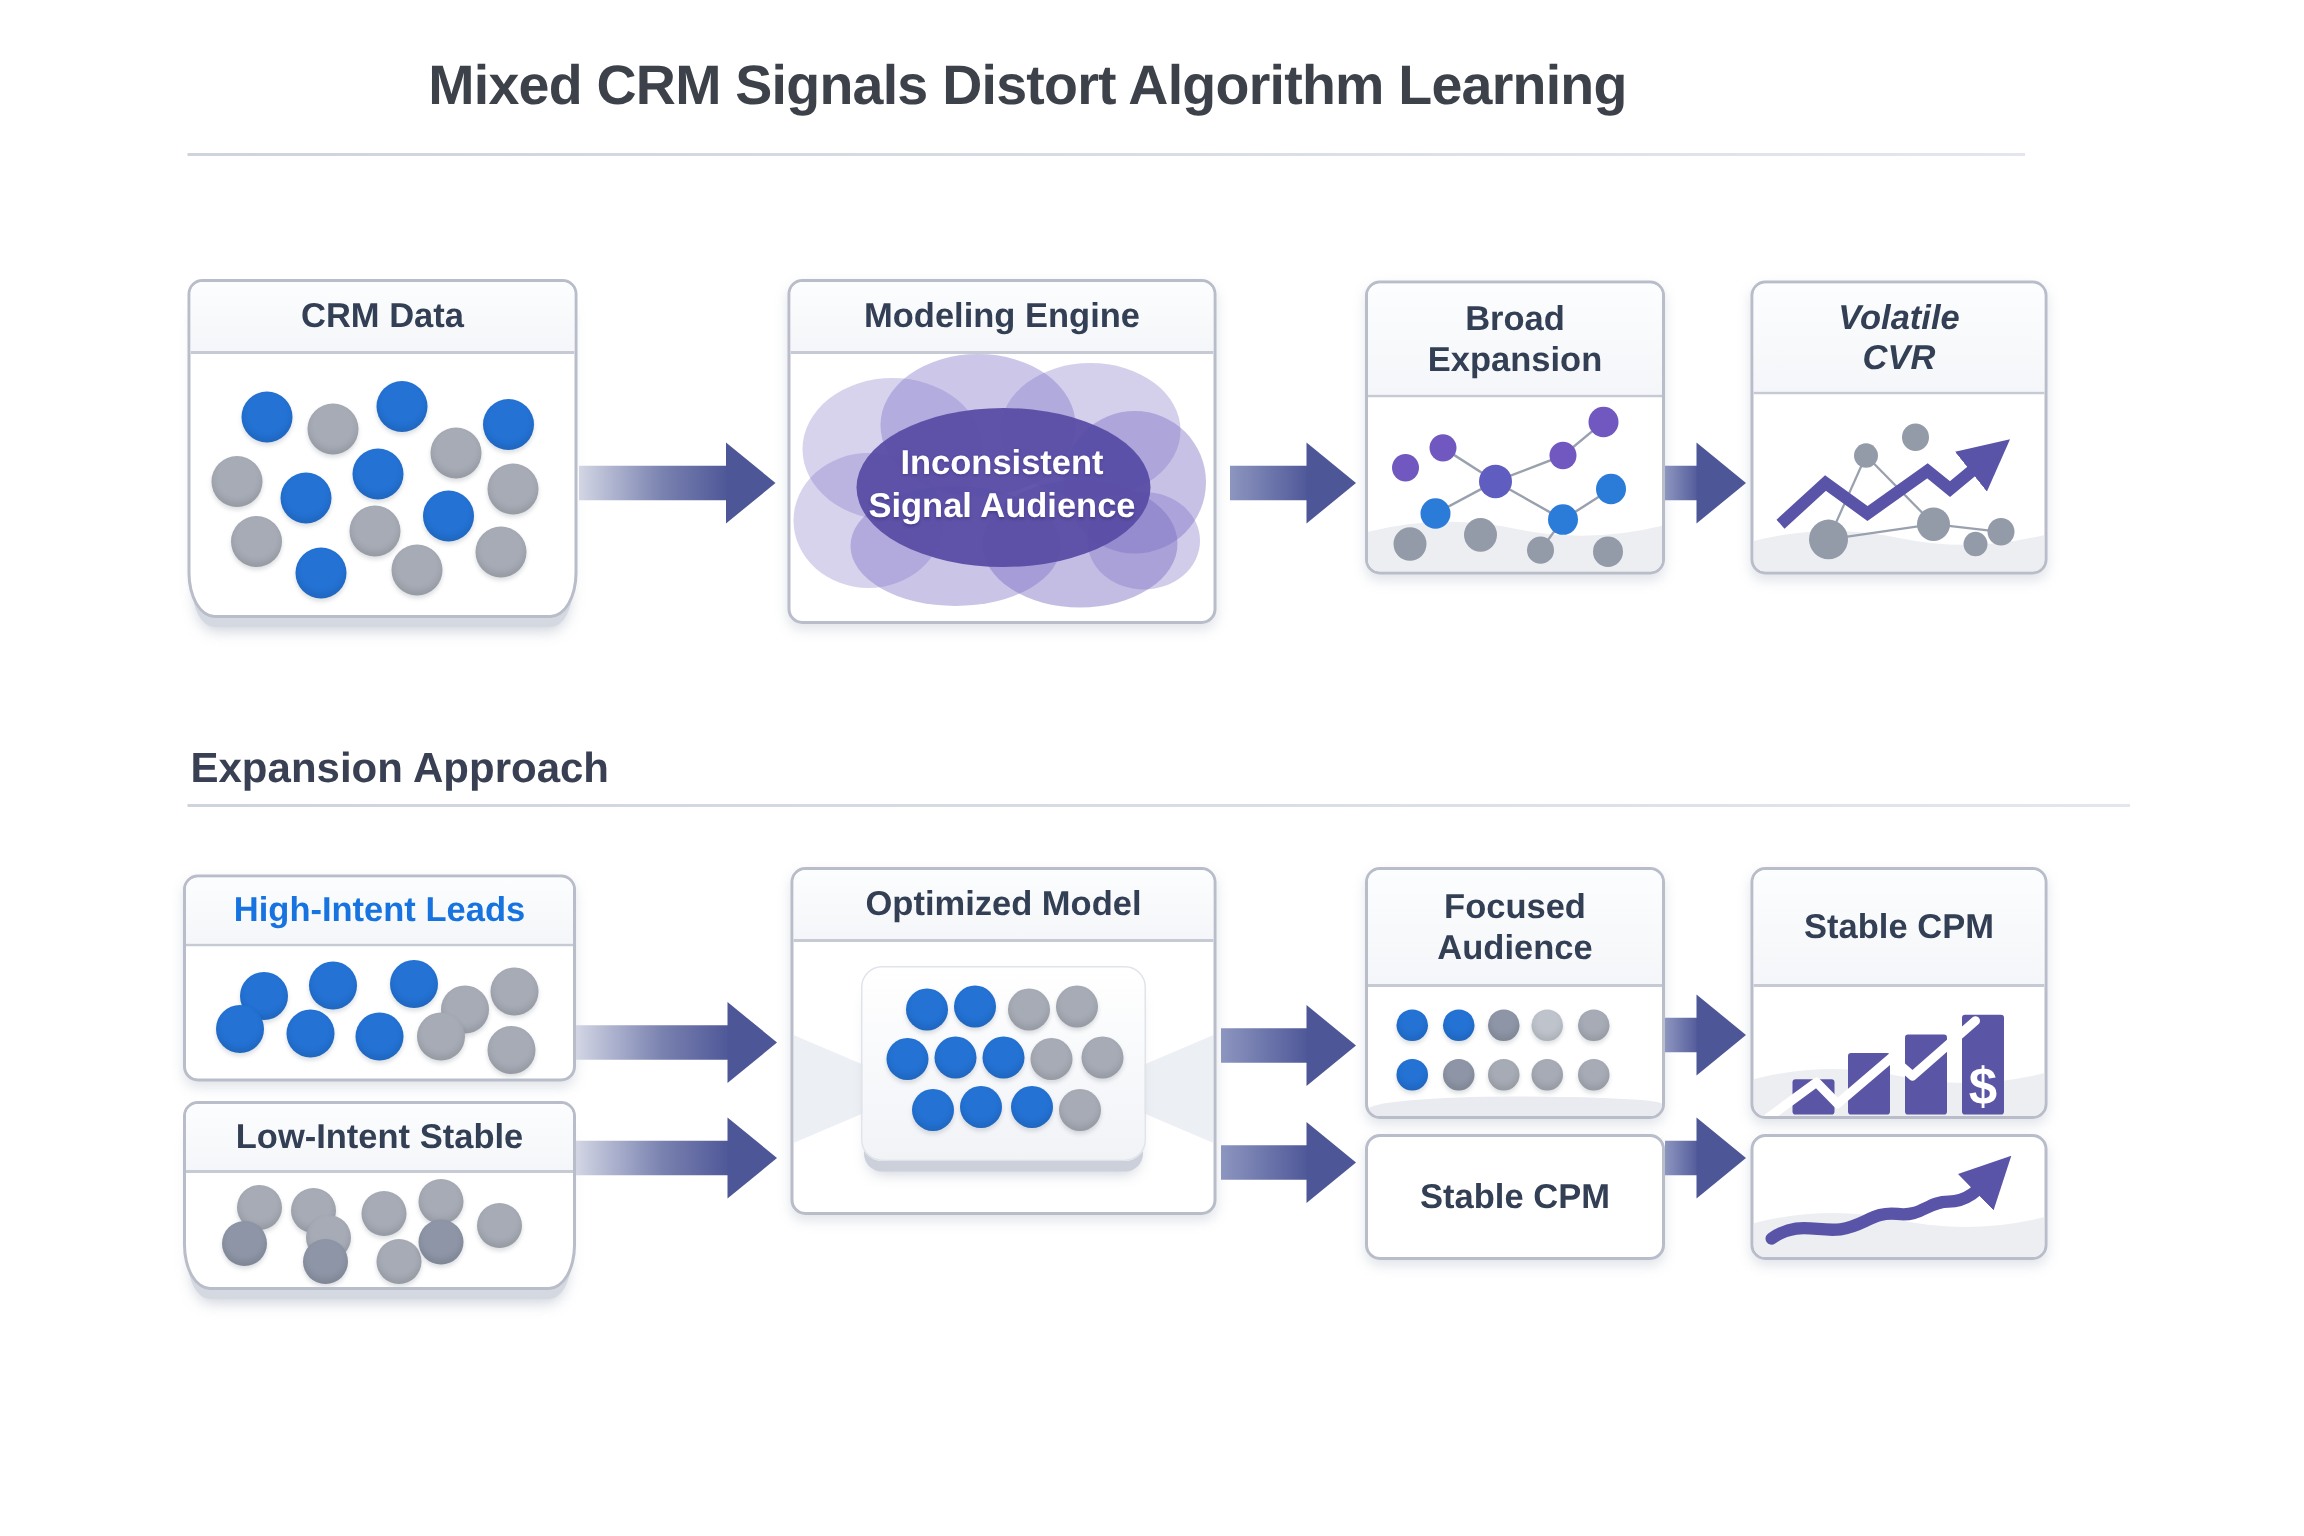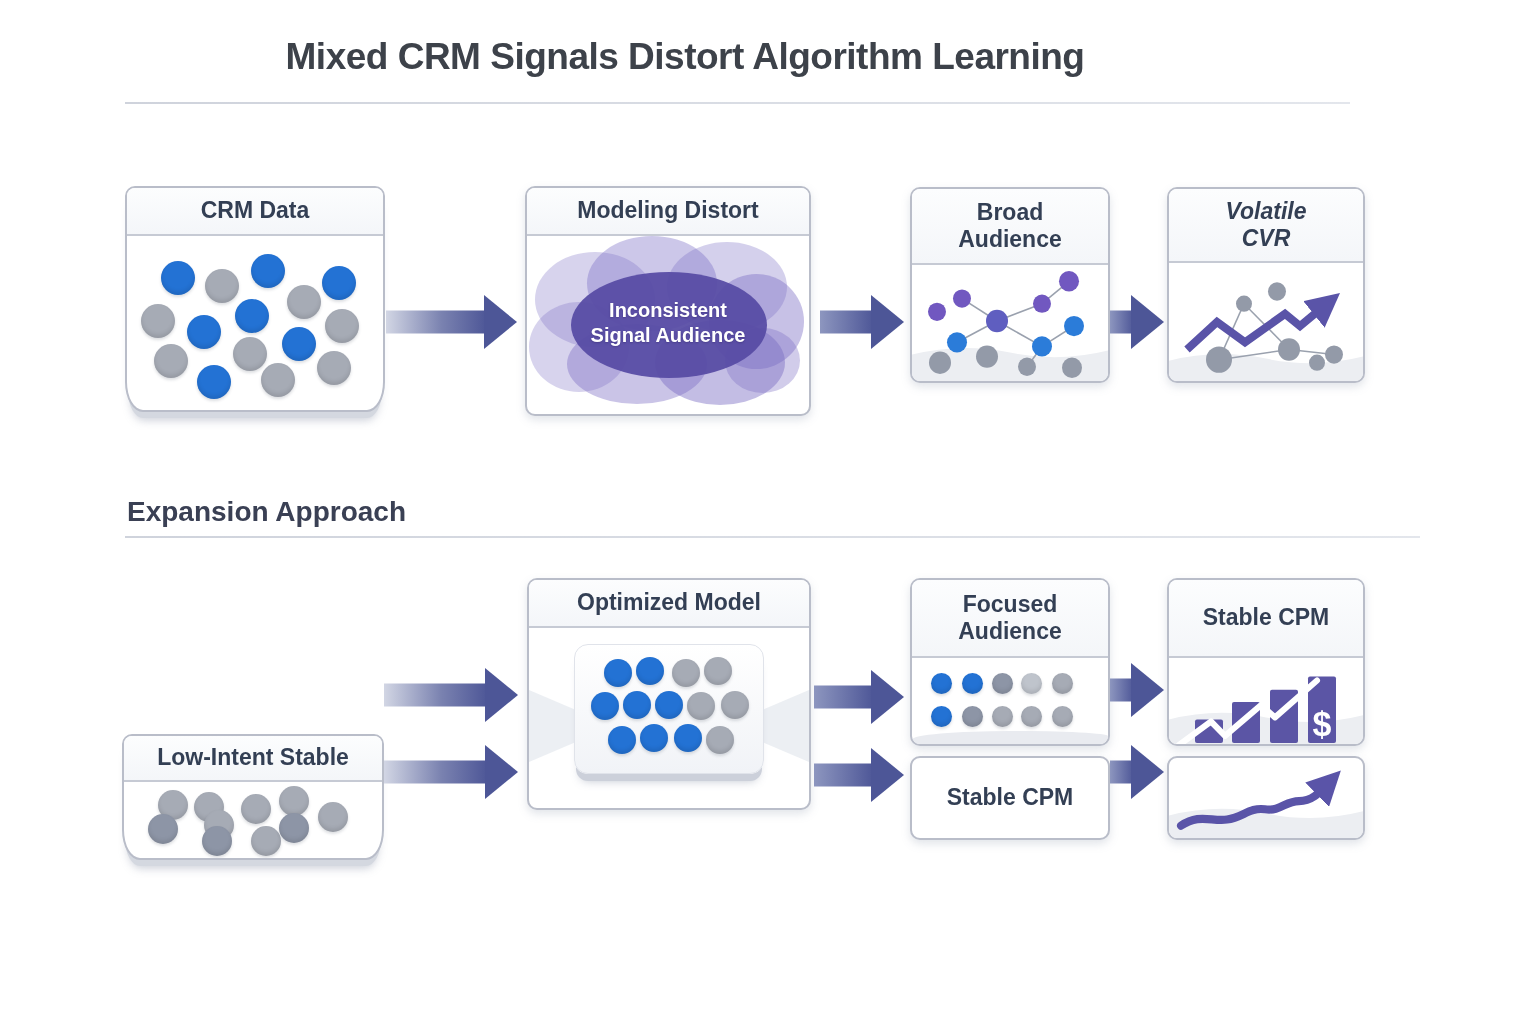--- a/index.html
+++ b/index.html
@@ -28,21 +28,21 @@
   .arrow .shaft{position:absolute;left:0;top:50%;transform:translateY(-50%);height:23px;right:30px;
        background:linear-gradient(90deg,#d2d6e4 0%,#7a82b0 55%,#4d5697 100%);}
   .arrow.solid .shaft{background:linear-gradient(90deg,#8d96bf,#4d5697);}
   .arrow .head{position:absolute;right:0;top:50%;transform:translateY(-50%);width:0;height:0;
        border-top:27px solid transparent;border-bottom:27px solid transparent;border-left:33px solid #4d5697;}
 
   
   .blob-e{position:absolute;border-radius:50%;background:#7a6cc4;}
   .blob-core{position:absolute;border-radius:50%;background:#564aa4;}
   .blob-label{position:absolute;left:0;right:0;top:50%;transform:translateY(-54%);text-align:center;
-       color:#ffffff;font-size:20px;font-weight:700;line-height:1.25;z-index:3;
+       color:#ffffff;font-size:23px;font-weight:700;line-height:1.25;z-index:3;
        text-shadow:0 1px 2px rgba(40,30,90,.35);}
 
   
   .inner-card{position:absolute;left:50%;top:16px;transform:translateX(-50%);width:188px;height:128px;
        background:linear-gradient(#ffffff,#f1f3f7);border:1px solid #e0e3ea;border-radius:14px;
        box-shadow:0 9px 0 -2px #ccd0da,0 13px 10px -6px rgba(120,130,155,.45);}
   .wedge{position:absolute;background:#e6e9ef;opacity:.75;}
   .wedge.l{left:0;top:62px;width:54px;height:72px;clip-path:polygon(0 0,100% 32%,100% 68%,0 100%);}
   .wedge.r{right:0;top:62px;width:54px;height:72px;clip-path:polygon(100% 0,0 32%,0 68%,100% 100%);}
 
@@ -82,21 +82,21 @@
       </div>
   </div>
 
   <div class="arrow" style="left:386px;top:294px;width:131px;">
     <div class="shaft"></div>
     <div class="head"></div>
   </div>
 
   <div class="box" style="left:525px;top:186px;width:282px;height:226px;">
     <div class="box-header" style="height:46px;">
-      <span class="hdr">Modeling Distort</span>
+      <span class="hdr">Modeling Engine</span>
     </div>
     <div class="box-body" style="top:48px;">
       <div class="blob-e" style="left:8px;top:16px;width:120px;height:95px;opacity:.30;"></div>
       <div class="blob-e" style="left:60px;top:0px;width:130px;height:95px;opacity:.38;"></div>
       <div class="blob-e" style="left:140px;top:6px;width:120px;height:90px;opacity:.32;"></div>
       <div class="blob-e" style="left:182px;top:38px;width:95px;height:95px;opacity:.42;"></div>
       <div class="blob-e" style="left:2px;top:66px;width:100px;height:90px;opacity:.30;"></div>
       <div class="blob-e" style="left:40px;top:88px;width:140px;height:80px;opacity:.40;"></div>
       <div class="blob-e" style="left:128px;top:84px;width:130px;height:85px;opacity:.45;"></div>
       <div class="blob-e" style="left:198px;top:92px;width:75px;height:65px;opacity:.35;"></div>
@@ -108,21 +108,21 @@
     </div>
   </div>
 
   <div class="arrow solid" style="left:820px;top:294px;width:84px;">
     <div class="shaft"></div>
     <div class="head"></div>
   </div>
 
   <div class="box" style="left:910px;top:187px;width:196px;height:192px;">
     <div class="box-header" style="height:74px;">
-      <span class="hdr wrap">Broad Audience</span>
+      <span class="hdr wrap">Broad Expansion</span>
     </div>
     <div class="box-body" id="broad-body" style="top:76px;">
         <svg viewBox="0 0 196 114" width="100%" height="100%" preserveAspectRatio="none">
           <path d="M0,88 Q 49,76 98,86 T 196,84 L196,114 L0,114 Z" fill="#eceef2"></path>
           <line x1="50" y1="33" x2="85" y2="55" stroke="#9aa1ae" stroke-width="1.6"></line>
           <line x1="85" y1="55" x2="45" y2="76" stroke="#9aa1ae" stroke-width="1.6"></line>
           <line x1="85" y1="55" x2="130" y2="38" stroke="#9aa1ae" stroke-width="1.6"></line>
           <line x1="85" y1="55" x2="130" y2="80" stroke="#9aa1ae" stroke-width="1.6"></line>
           <line x1="130" y1="38" x2="157" y2="16" stroke="#9aa1ae" stroke-width="1.6"></line>
           <line x1="162" y1="60" x2="130" y2="80" stroke="#9aa1ae" stroke-width="1.6"></line>
@@ -171,20 +171,37 @@
           <circle cx="148" cy="98" r="8" fill="#939aa8"></circle>
           <circle cx="165" cy="90" r="9" fill="#939aa8"></circle>
           <polyline points="18,85 48,58 76,78 116,50 131,62 158,40" fill="none" stroke="#5a54a8" stroke-width="8" stroke-linejoin="miter" marker-end="url(#vh)"></polyline>
         </svg>
       </div>
   </div>
 
   <div class="section-title" style="left:127px;top:496px;">Expansion Approach</div>
   <div class="divider" style="left:125px;top:536px;width:1295px;"></div>
 
+  <div class="box" style="left:122px;top:583px;width:258px;height:134px;">
+    <div class="box-header" style="height:44px;">
+      <span class="hdr blue">High-Intent Leads</span>
+    </div>
+    <div class="box-body" id="high-body" style="top:46px;">
+        <div class="dot" style="height: 32px; width: 32px; left: calc(20% - 16px); top: calc(38% - 16px); background: rgb(35, 114, 212);"></div>
+        <div class="dot" style="height: 32px; width: 32px; left: calc(38% - 16px); top: calc(30% - 16px); background: rgb(35, 114, 212);"></div>
+        <div class="dot" style="height: 32px; width: 32px; left: calc(59% - 16px); top: calc(28% - 16px); background: rgb(35, 114, 212);"></div>
+        <div class="dot" style="height: 32px; width: 32px; left: calc(72% - 16px); top: calc(48% - 16px); background: rgb(166, 171, 181);"></div>
+        <div class="dot" style="height: 32px; width: 32px; left: calc(85% - 16px); top: calc(34% - 16px); background: rgb(166, 171, 181);"></div>
+        <div class="dot" style="height: 32px; width: 32px; left: calc(14% - 16px); top: calc(62% - 16px); background: rgb(35, 114, 212);"></div>
+        <div class="dot" style="height: 32px; width: 32px; left: calc(32% - 16px); top: calc(66% - 16px); background: rgb(35, 114, 212);"></div>
+        <div class="dot" style="height: 32px; width: 32px; left: calc(50% - 16px); top: calc(68% - 16px); background: rgb(35, 114, 212);"></div>
+        <div class="dot" style="height: 32px; width: 32px; left: calc(66% - 16px); top: calc(68% - 16px); background: rgb(166, 171, 181);"></div>
+        <div class="dot" style="height: 32px; width: 32px; left: calc(84% - 16px); top: calc(78% - 16px); background: rgb(166, 171, 181);"></div>
+      </div>
+  </div>
 
   <div class="box bowl" style="left:122px;top:734px;width:258px;height:122px;">
     <div class="box-header" style="height:44px;">
       <span class="hdr">Low-Intent Stable</span>
     </div>
     <div class="box-body" id="low-body" style="top:46px;">
         <div class="dot" style="height: 30px; width: 30px; left: calc(19% - 15px); top: calc(30% - 15px); background: rgb(166, 171, 181);"></div>
         <div class="dot" style="height: 30px; width: 30px; left: calc(15% - 15px); top: calc(62% - 15px); background: rgb(141, 149, 166);"></div>
         <div class="dot" style="height: 30px; width: 30px; left: calc(33% - 15px); top: calc(33% - 15px); background: rgb(166, 171, 181);"></div>
         <div class="dot" style="height: 30px; width: 30px; left: calc(37% - 15px); top: calc(57% - 15px); background: rgb(166, 171, 181);"></div>

